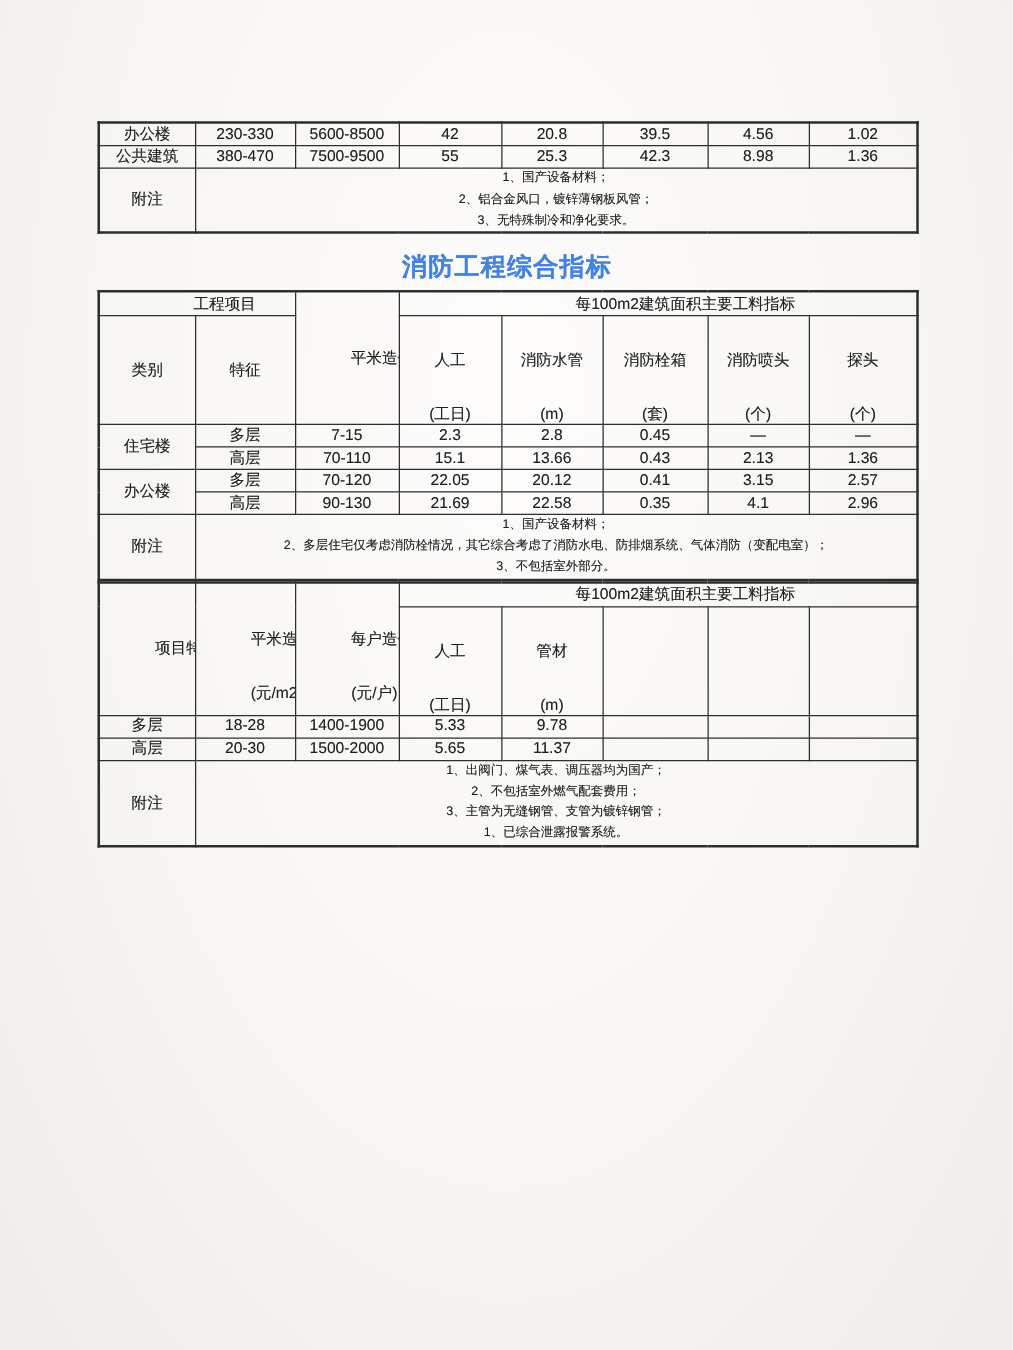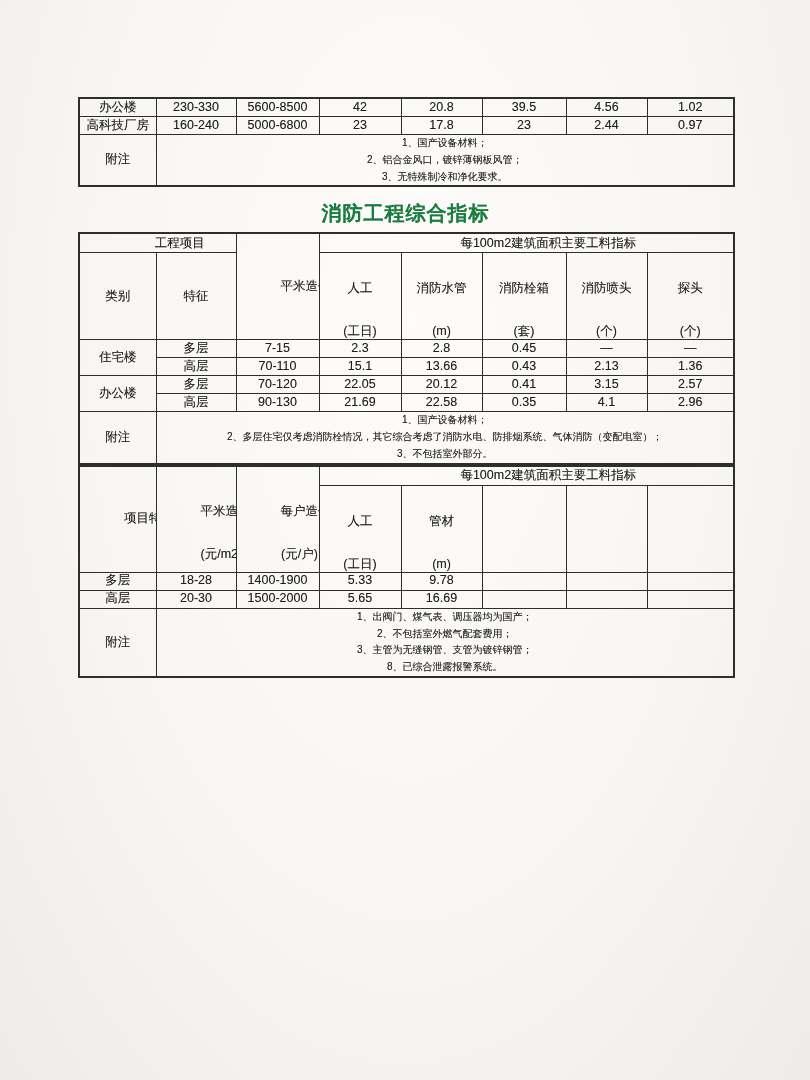--- a/index.html
+++ b/index.html
@@ -29,21 +29,21 @@
   table.t tr.hr2 td{height:35px;}
   .hcell div{line-height:16px;margin-top:27px;}
   td.notes-label{white-space:normal;}
   td.notes-cell{
     text-align:left;padding:3px 6px 3px 5px;
     white-space:normal;
   }
   .note-line{font-size:10px;line-height:16.8px;}
   .section-title{
     text-align:center;font-size:20px;font-weight:bold;
-    letter-spacing:1px;color:#15803d;
+    letter-spacing:1px;color:#3b82f6;
     text-shadow:0 0 .5px rgba(40,40,40,.5);
   }
   .title-fire{margin:13px 0 5px 0;}
   .title-gas{margin:20px 0 6px 0;}
   
   col.c1{width:77px;} col.c2{width:80px;} col.c3{width:83px;} col.c4{width:82px;}
   col.c5{width:81px;} col.c6{width:84px;} col.c7{width:81px;} col.c8{width:87px;}
 </style>
 </head>
 <body>
@@ -66,28 +66,28 @@
         <td>办公楼</td>
         <td>230-330</td>
         <td>5600-8500</td>
         <td>42</td>
         <td>20.8</td>
         <td>39.5</td>
         <td>4.56</td>
         <td>1.02</td>
       </tr>
       <tr>
-        <td>高科技厂房</td>
-        <td>160-240</td>
-        <td>5000-6800</td>
-        <td>23</td>
-        <td>17.8</td>
-        <td>23</td>
-        <td>2.44</td>
-        <td>0.97</td>
+        <td>公共建筑</td>
+        <td>380-470</td>
+        <td>7500-9500</td>
+        <td>55</td>
+        <td>25.3</td>
+        <td>42.3</td>
+        <td>8.98</td>
+        <td>1.36</td>
       </tr>
       <tr>
         <td class="notes-label">附注</td>
         <td class="notes-cell" colspan="7">
           <div class="note-line">1、国产设备材料；</div>
           <div class="note-line">2、铝合金风口，镀锌薄钢板风管；</div>
           <div class="note-line">3、无特殊制冷和净化要求。</div>
         </td>
       </tr>
     </tbody>
@@ -231,30 +231,30 @@
         <td>9.78</td>
         <td></td>
         <td></td>
         <td></td>
       </tr>
       <tr>
         <td>高层</td>
         <td>20-30</td>
         <td>1500-2000</td>
         <td>5.65</td>
-        <td>16.69</td>
+        <td>11.37</td>
         <td></td>
         <td></td>
         <td></td>
       </tr>
       <tr>
         <td class="notes-label">附注</td>
         <td class="notes-cell" colspan="7">
           <div class="note-line">1、出阀门、煤气表、调压器均为国产；</div>
           <div class="note-line">2、不包括室外燃气配套费用；</div>
           <div class="note-line">3、主管为无缝钢管、支管为镀锌钢管；</div>
-          <div class="note-line">8、已综合泄露报警系统。</div>
+          <div class="note-line">1、已综合泄露报警系统。</div>
         </td>
       </tr>
     </tbody>
   </table>
 
 </div>
 
 </body></html>

